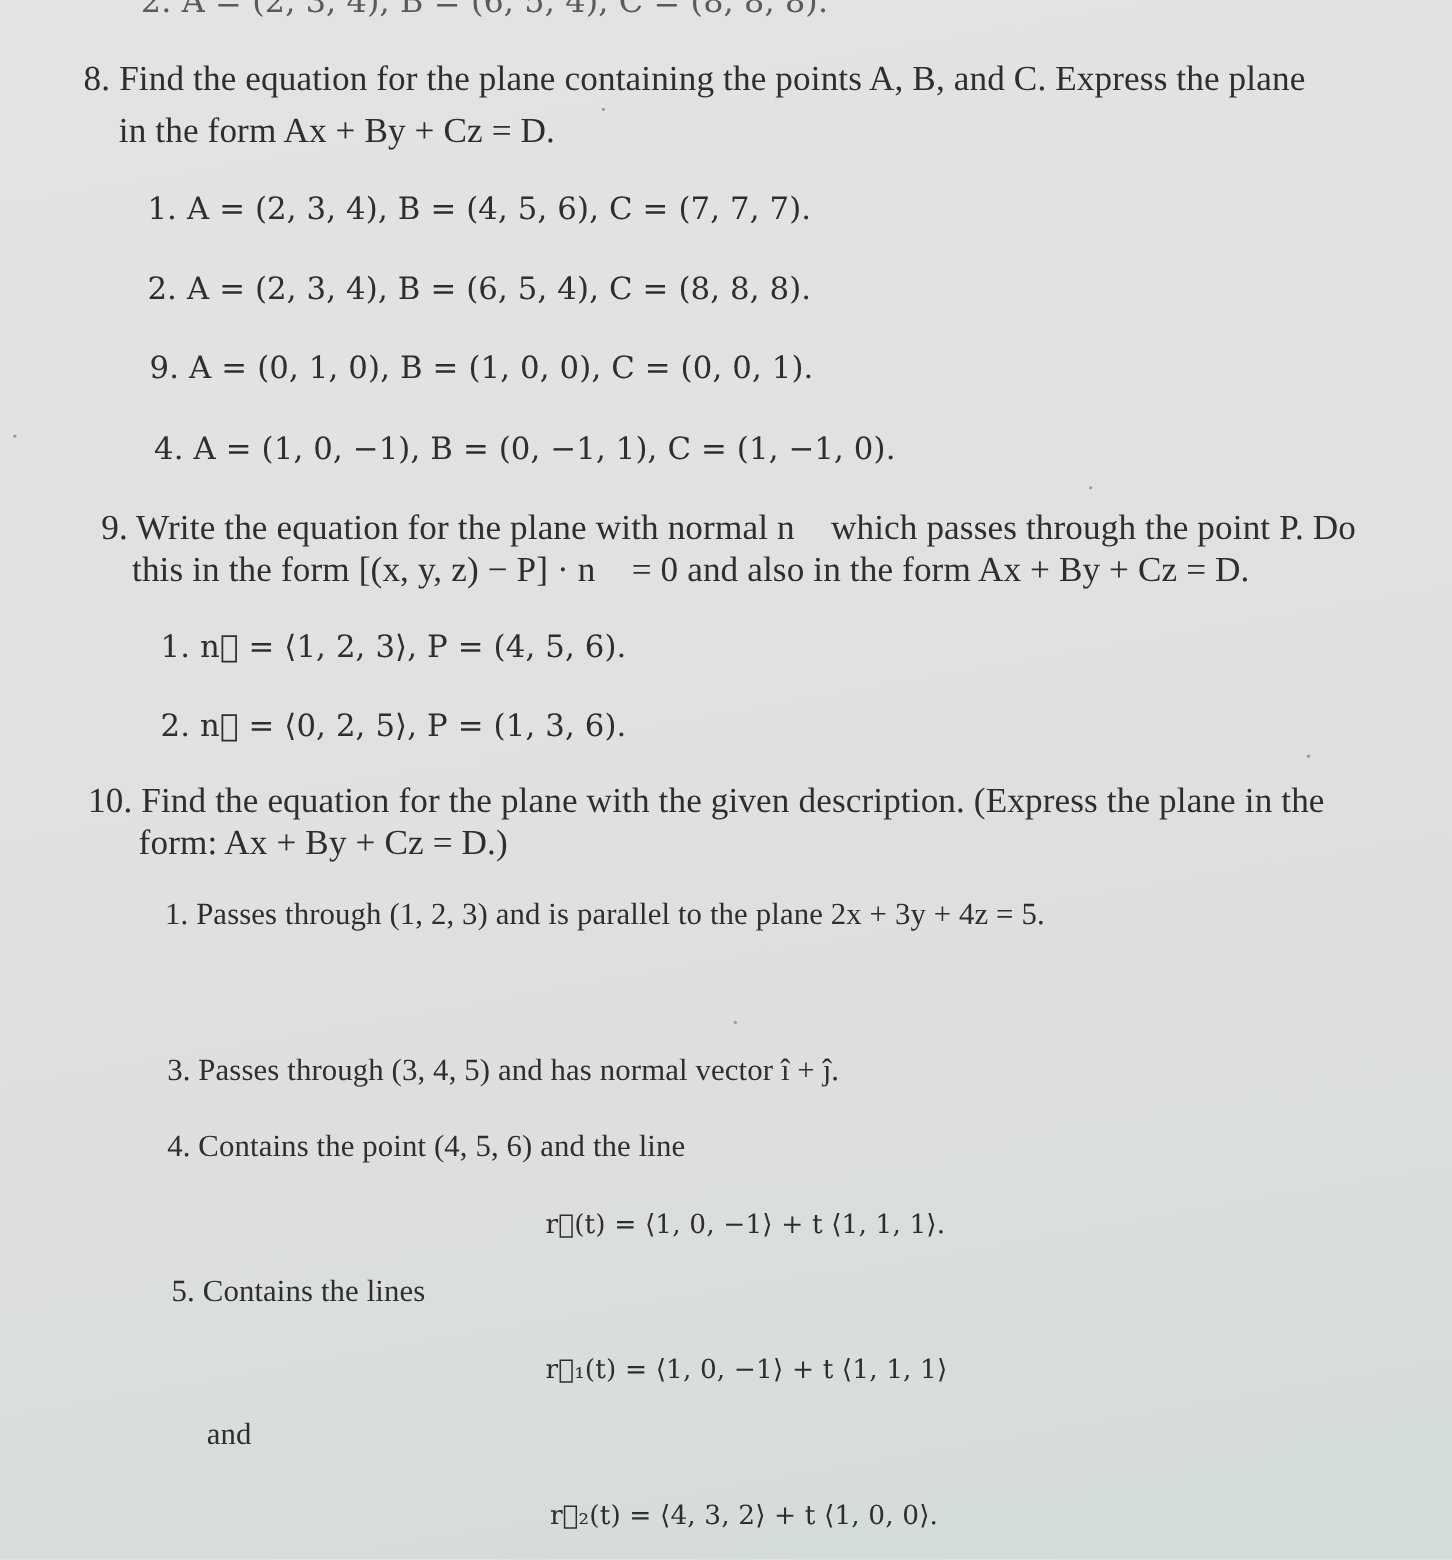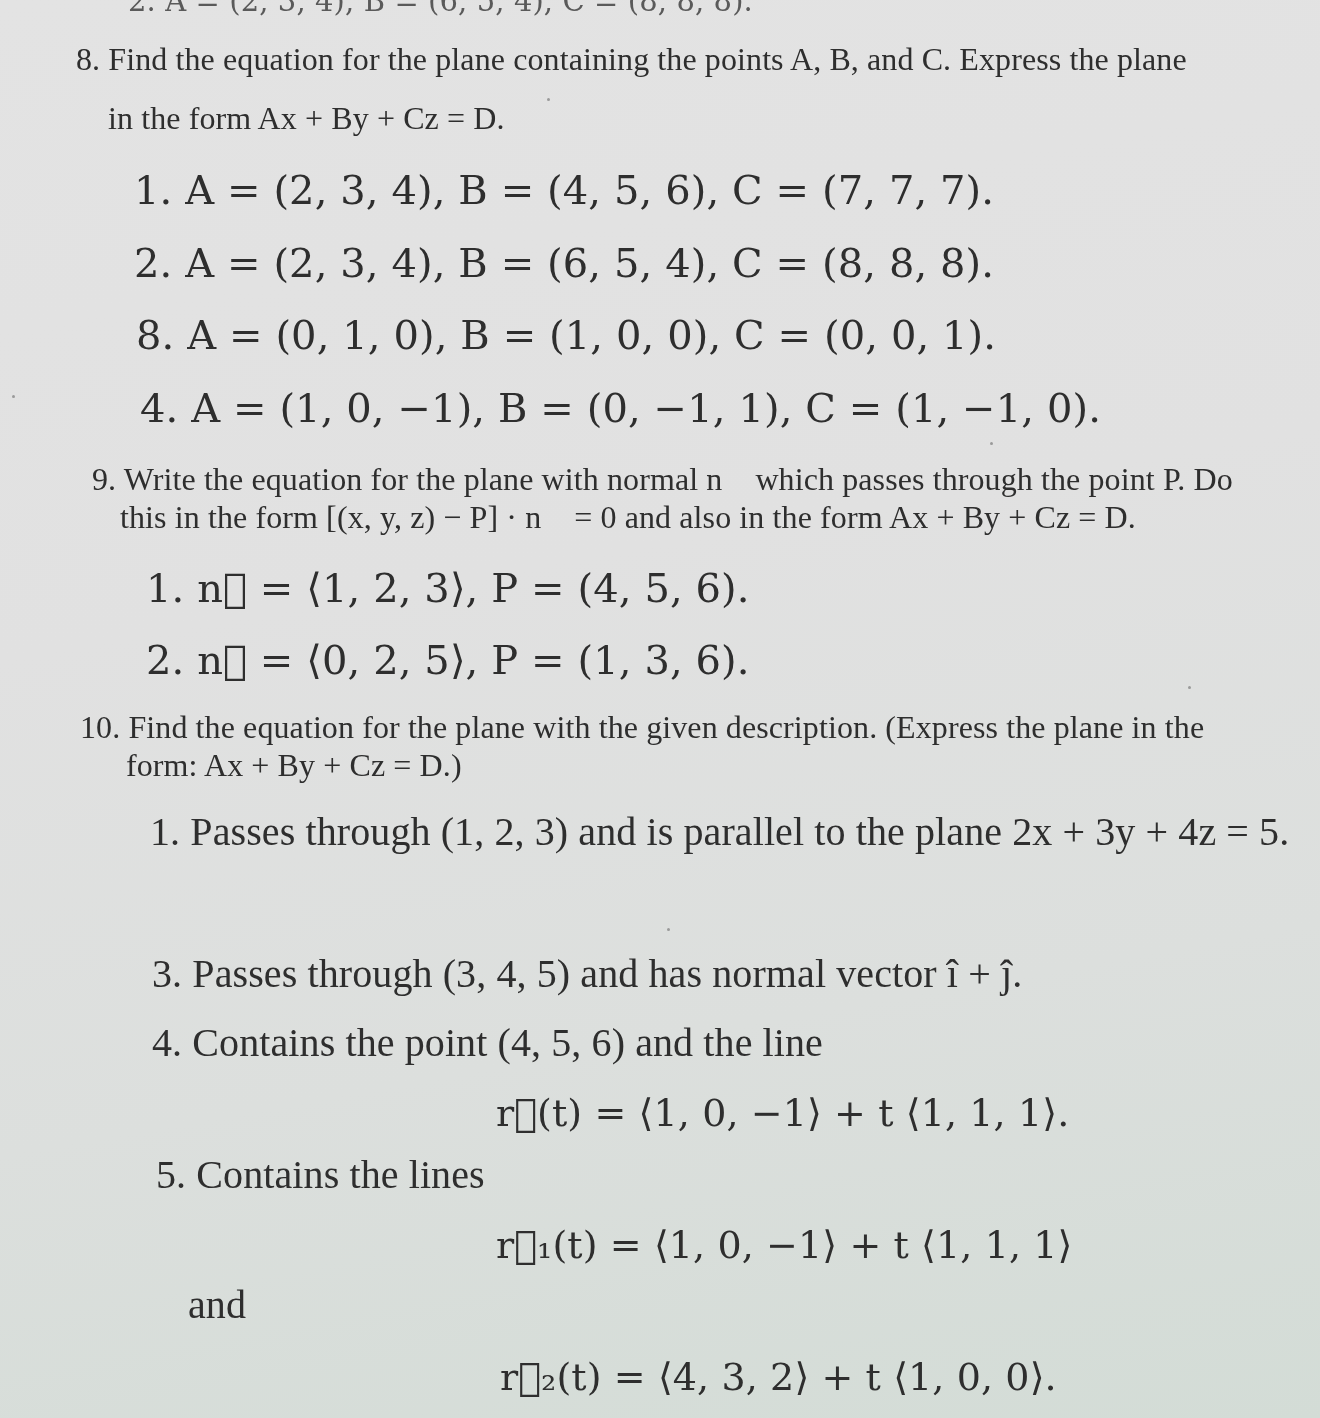--- a/index.html
+++ b/index.html
@@ -20,37 +20,37 @@
   .line {
     position: absolute;
     white-space: nowrap;
     font-size: 31px;
     line-height: 38px;
     letter-spacing: 0.1px;
   }
   .math { font-family: "DejaVu Serif", "Liberation Serif", serif; font-size: 29px; }
   .cut { top: -18px; left: 128px; color: #5a5a5a; }
   .prob { font-size: 32px; }
-  .sub { font-size: 40px; }
-  .display { font-size: 38px; text-align: center; }
+  .sub { font-size: 28px; }
+  .display { font-size: 24px; text-align: center; }
   .dot { position:absolute; width:3px; height:3px; border-radius:50%; background:#9a9a9a; }
 </style>
 </head>
 <body>
 
 <div class="page">
 
   <div class="line math cut">2. A = (2, 3, 4),  B = (6, 5, 4),  C = (8, 8, 8).</div>
 
-  <div class="line prob" style="left:76px; top:40px;">8. Find the equation for the plane containing the points A, B, and C. Express the plane</div>
+  <div class="line prob" style="left:76px; top:52px;">8. Find the equation for the plane containing the points A, B, and C. Express the plane</div>
   <div class="line prob" style="left:108px; top:99px;">in the form Ax + By + Cz = D.</div>
 
   <div class="line sub math" style="left:134px; top:171px;">1. A = (2, 3, 4),  B = (4, 5, 6),  C = (7, 7, 7).</div>
   <div class="line sub math" style="left:134px; top:244px;">2. A = (2, 3, 4),  B = (6, 5, 4),  C = (8, 8, 8).</div>
-  <div class="line sub math" style="left:136px; top:316px;">8. A = (0, 1, 0),  B = (1, 0, 0),  C = (0, 0, 1).</div>
+  <div class="line sub math" style="left:136px; top:316px;">9. A = (0, 1, 0),  B = (1, 0, 0),  C = (0, 0, 1).</div>
   <div class="line sub math" style="left:140px; top:389px;">4. A = (1, 0, −1),  B = (0, −1, 1),  C = (1, −1, 0).</div>
 
   <div class="line prob" style="left:92px; top:460px;">9. Write the equation for the plane with normal n⃗ which passes through the point P. Do</div>
   <div class="line prob" style="left:120px; top:498px;">this in the form [(x, y, z) − P] · n⃗ = 0 and also in the form Ax + By + Cz = D.</div>
 
   <div class="line sub math" style="left:146px; top:569px;">1. n⃗ = ⟨1, 2, 3⟩,  P = (4, 5, 6).</div>
   <div class="line sub math" style="left:146px; top:641px;">2. n⃗ = ⟨0, 2, 5⟩,  P = (1, 3, 6).</div>
 
   <div class="line prob" style="left:80px; top:708px;">10. Find the equation for the plane with the given description. (Express the plane in the</div>
   <div class="line prob" style="left:126px; top:746px;">form: Ax + By + Cz = D.)</div>

